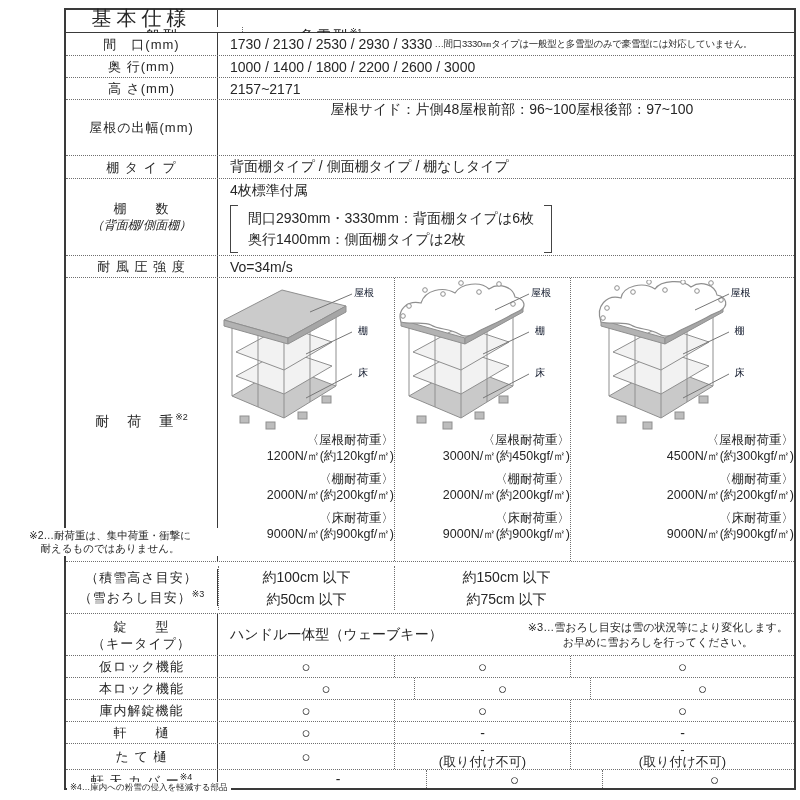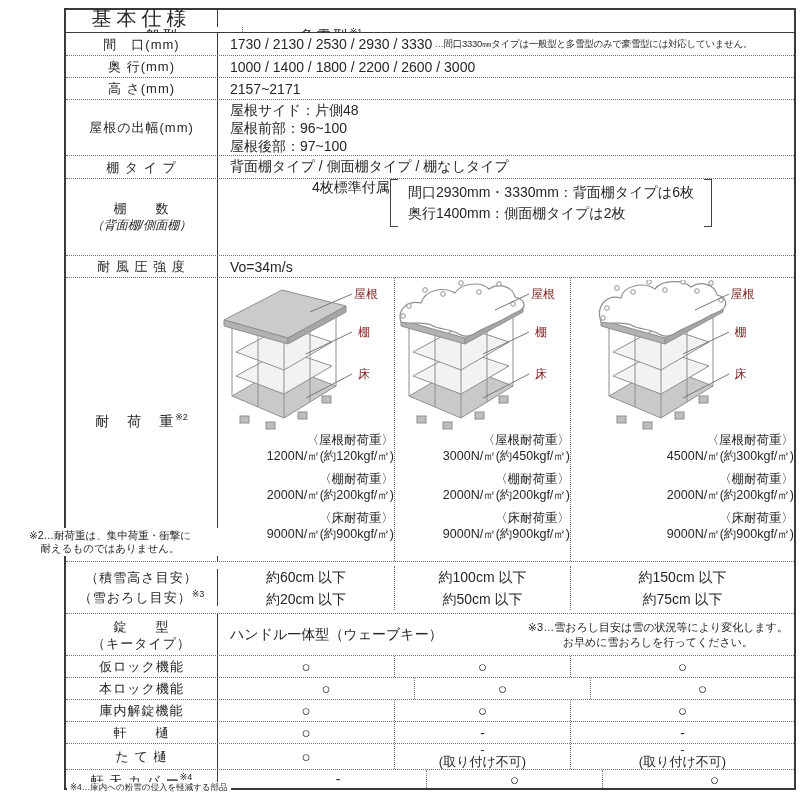--- a/index.html
+++ b/index.html
@@ -33,34 +33,34 @@
   }
   .cell.c1{width:176px;}
   .cell.c2{width:176px;border-left:1px dotted #6f6f6f;}
   .cell.c3{width:224px;border-left:1px dotted #6f6f6f;}
   .hcol{font-size:15px;letter-spacing:2px;}
   .hcol sup{font-size:9px;letter-spacing:0;}
   .spanv{
     flex:1;display:flex;align-items:center;padding-left:12px;
     font-size:14px;box-sizing:border-box;
   }
-  .spanv.multiline{flex-direction:column;align-items:flex-start;justify-content:center;line-height:18px;}
+  .spanv.multiline{align-items:flex-start;justify-content:center;line-height:18px;}
   .smallnote{font-size:9.5px;letter-spacing:-0.3px;white-space:nowrap;margin-left:2px;color:#2a2a2a;}
   
-  .qtycell{flex:1;display:flex;flex-direction:row;align-items:flex-start;justify-content:center;padding-left:12px;box-sizing:border-box;}
+  .qtycell{flex:1;display:flex;flex-direction:column;align-items:flex-start;justify-content:center;padding-left:12px;box-sizing:border-box;}
   .qtyline{font-size:14px;margin-bottom:5px;}
   .bracketbox{display:flex;align-items:stretch;}
   .bk{width:7px;flex:none;}
   .bkl{border-left:1.5px solid #444;border-top:1.5px solid #444;border-bottom:1.5px solid #444;}
   .bkr{border-right:1.5px solid #444;border-top:1.5px solid #444;border-bottom:1.5px solid #444;}
   .bktext{padding:3px 10px;font-size:14px;line-height:21px;text-align:left;}
   
   .loadcell{justify-content:flex-start;padding-top:2px;}
   .diagwrap{width:176px;height:152px;position:relative;flex:none;margin:0 auto;}
-  .diag-label{position:absolute;font-size:12px;color:#7f1d1d;white-space:nowrap;}
+  .diag-label{position:absolute;font-size:10px;color:#0f172a;white-space:nowrap;}
   .loads{width:100%;box-sizing:border-box;text-align:right;padding-left:13px;font-size:12.5px;line-height:16px;}
   .loads .grp{margin-bottom:7px;}
   .note2{
     position:absolute;left:-64px;top:518px;width:216px;z-index:3;
     background:#fff;font-size:10.5px;line-height:13px;text-align:center;padding:1px 0;
   }
   .note4{
     position:absolute;left:1px;top:772px;z-index:3;background:#fff;
     font-size:8.5px;padding:0 3px;white-space:nowrap;
   }
@@ -333,24 +333,20 @@
       <div>※2…耐荷重は、集中荷重・衝撃に</div>
       <div>耐えるものではありません。</div>
     </div>
 
     <div class="row" style="top:552px;height:52px;align-items:center;">
       <div class="lbl">
         <span>（積雪高さ目安）</span>
         <span><span>（雪おろし目安）</span><sup>※3</sup></span>
       </div>
       <div class="cells">
-        <div class="cell c1 twoline">
-          <span>約60cm 以下</span>
-          <span>約20cm 以下</span>
-        </div>
         <div class="cell c2 twoline">
           <span>約100cm 以下</span>
           <span>約50cm 以下</span>
         </div>
         <div class="cell c3 twoline">
           <span>約150cm 以下</span>
           <span>約75cm 以下</span>
         </div>
       </div>
     </div>

